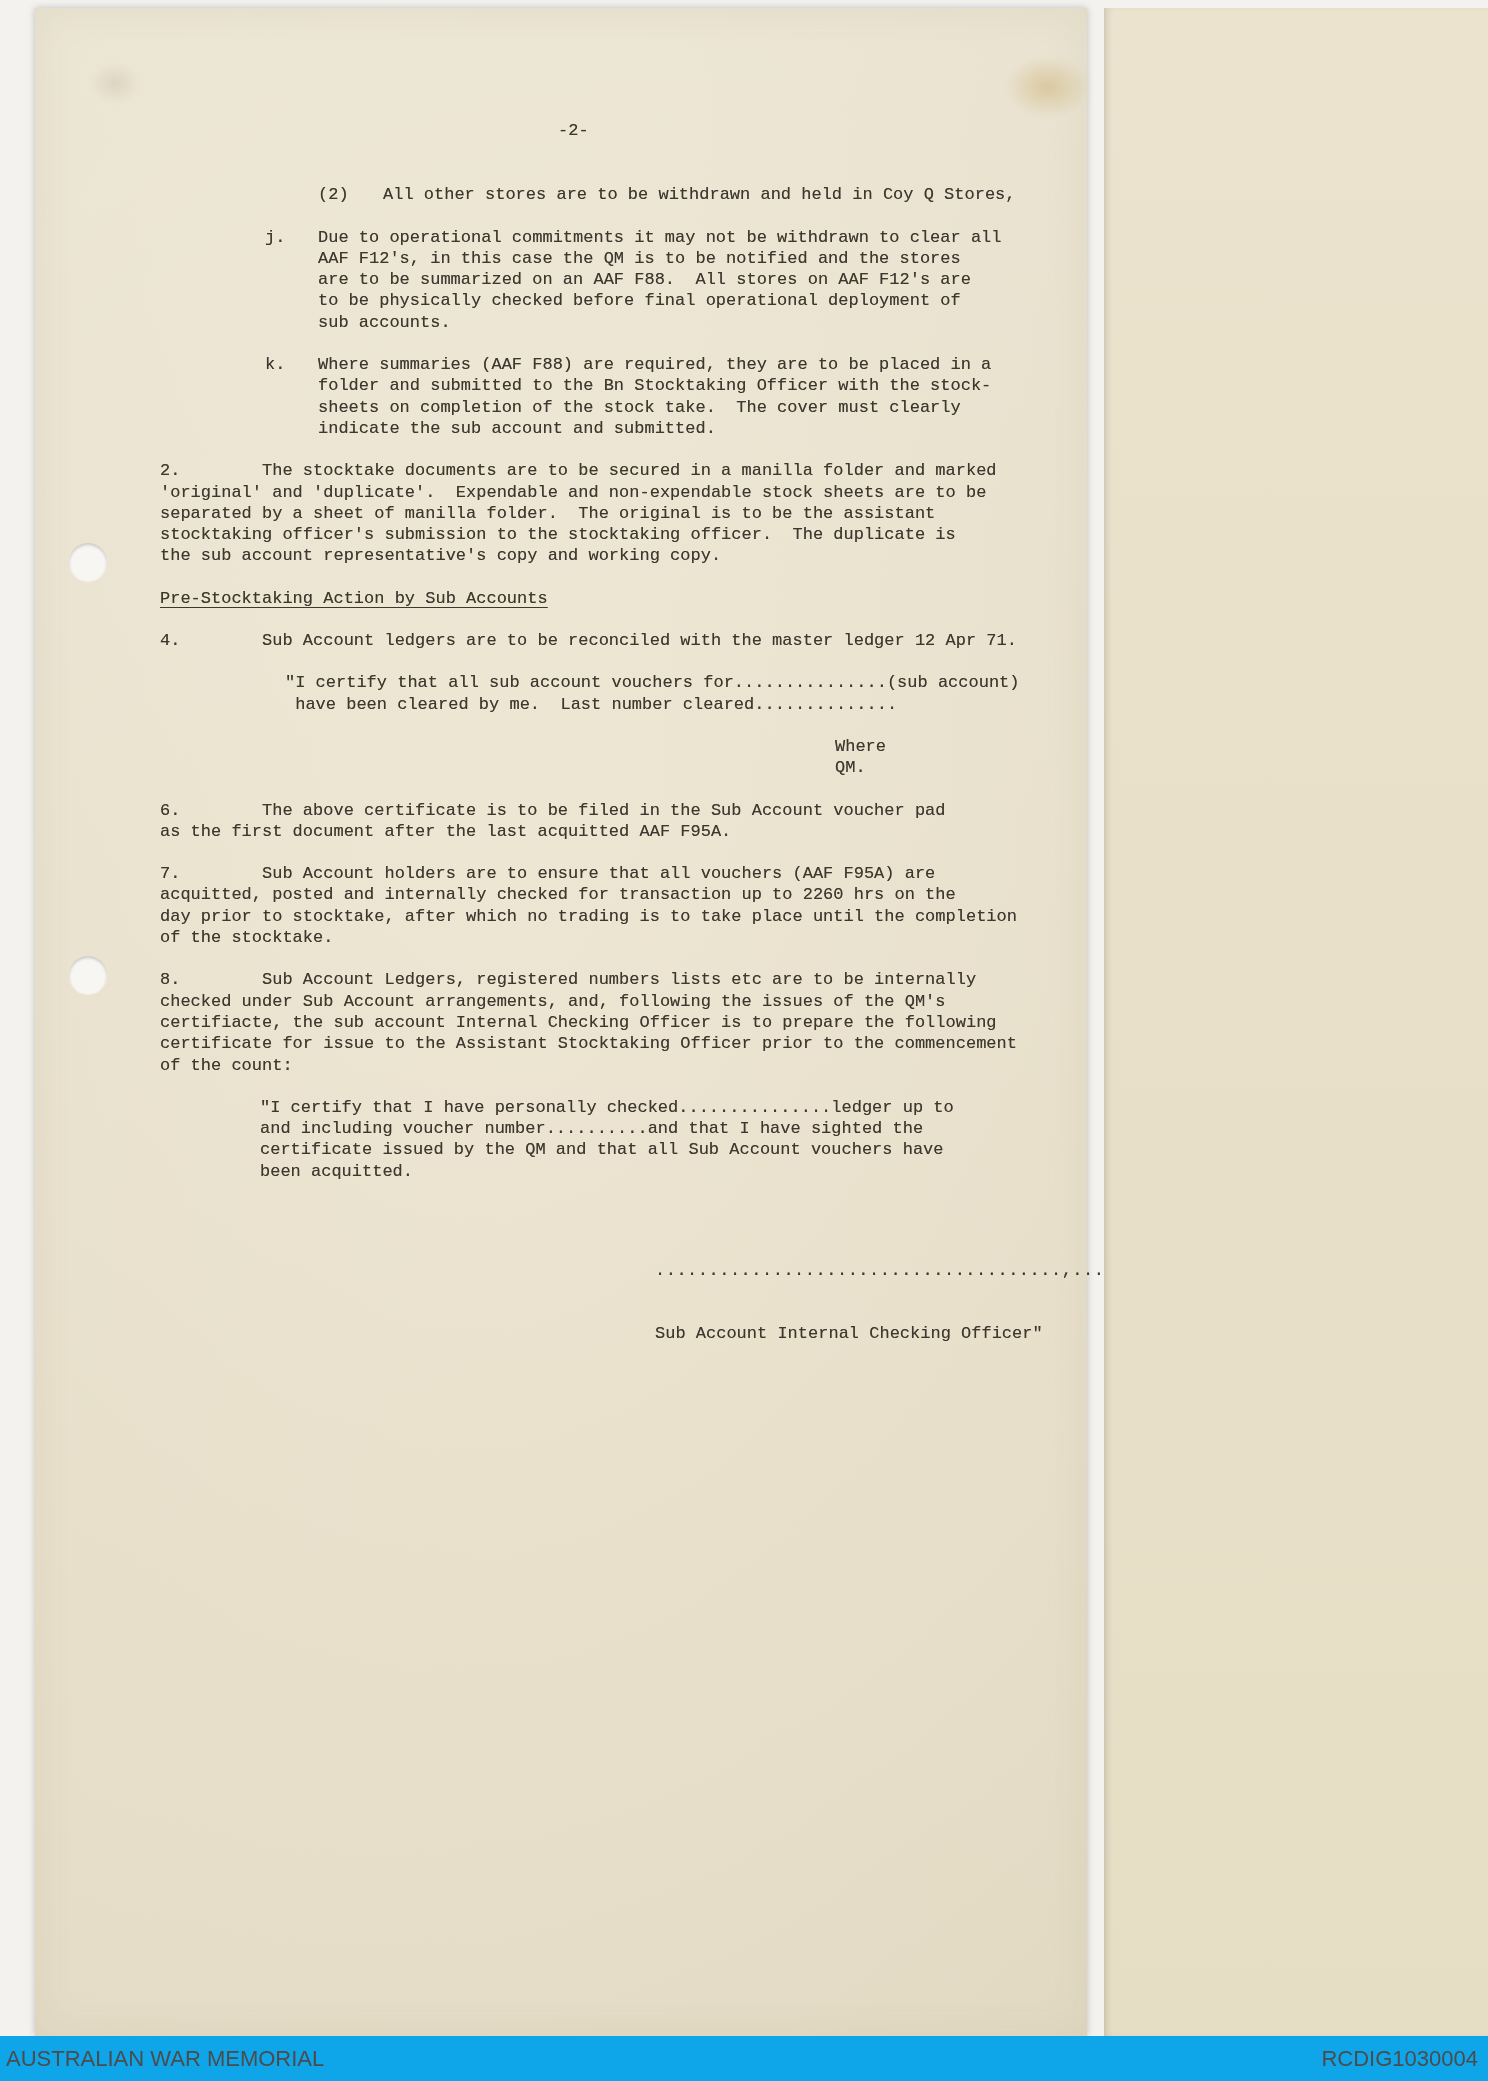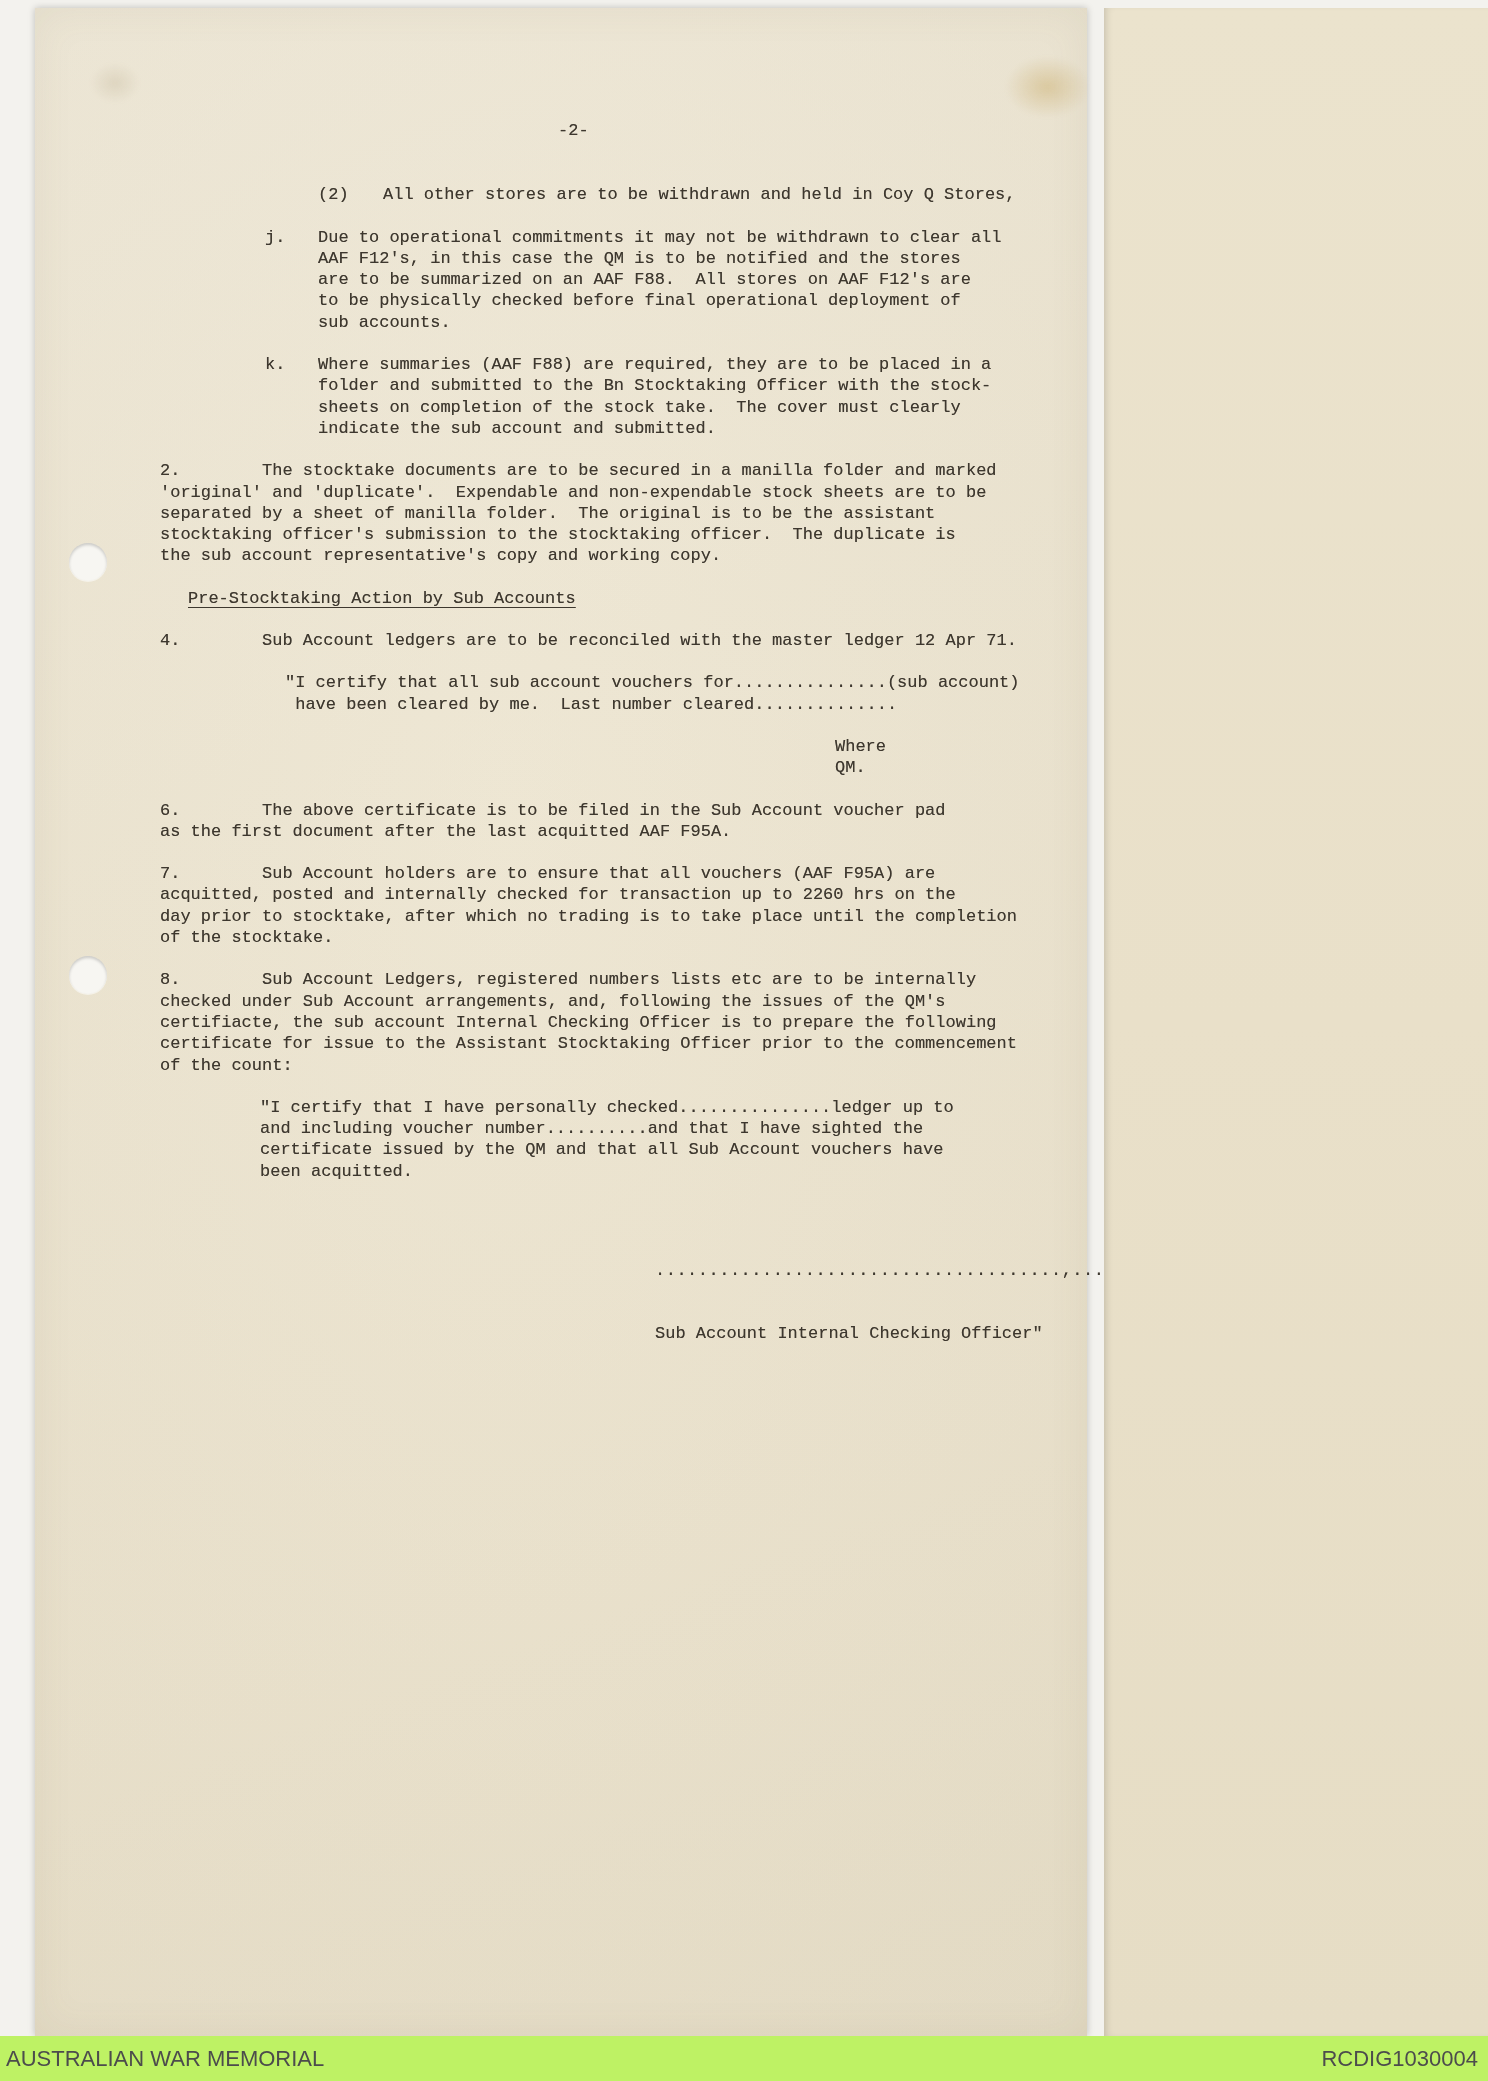--- a/index.html
+++ b/index.html
@@ -74,35 +74,35 @@
   .page-number { padding-left: 398px; margin-bottom: 43px; }
 
   .clause { display: flex; }
   .clause .clabel { flex: 0 0 auto; white-space: pre; }
   .clause .ctext  { flex: 1 1 auto; white-space: pre-wrap; }
   .clause-paren   { padding-left: 158px; }
   .clause-paren .clabel { width: 65px; }
   .clause-letter  { padding-left: 105px; }
   .clause-letter .clabel { width: 53px; }
 
-  .heading { text-decoration: underline; text-underline-offset: 4px; margin-left: 28px; }
+  .heading { text-decoration: underline; text-underline-offset: 4px; }
 
   .quote-1 { padding-left: 125px; }
   .quote-2 { padding-left: 100px; }
   .sig-capt { padding-left: 675px; }
   .sig-officer { padding-left: 495px; margin-top: 35px; }
   .sig-officer .dots { letter-spacing: 0.5px; }
   .footer-note { padding-left: 675px; margin-top: 37px; }
 
   
   .footer-bar {
     position: absolute;
     left: 0; bottom: 0;
     width: 100%; height: 45px;
-    background: #bef264;
+    background: #0ea5e9;
     display: flex;
     align-items: center;
     justify-content: space-between;
     box-sizing: border-box;
     padding: 0 10px 0 6px;
     font-family: "Liberation Sans", sans-serif;
     font-size: 22px;
     color: #4c4c4c;
   }
 </style>

